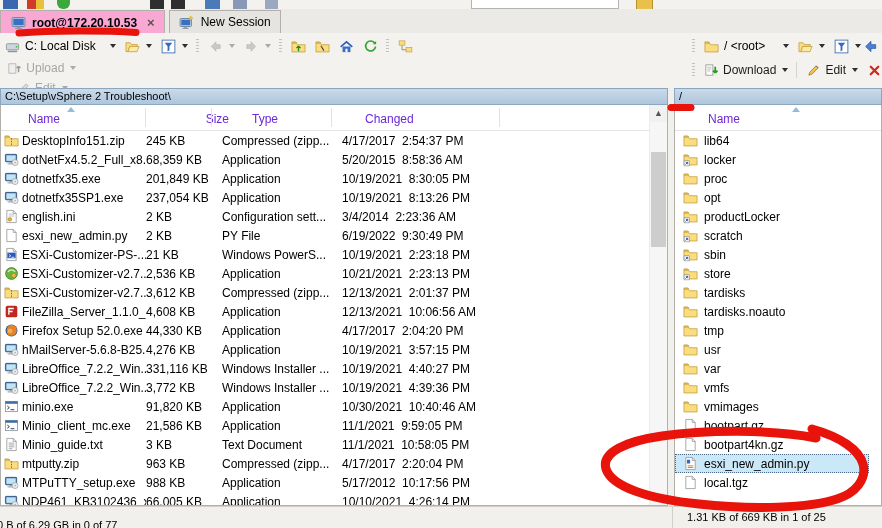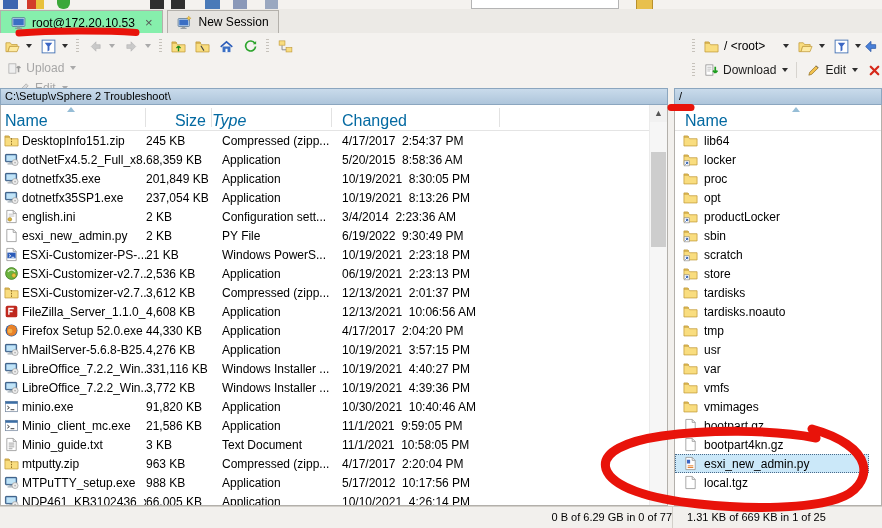--- a/index.html
+++ b/index.html
@@ -5,21 +5,21 @@
   html,body{margin:0;padding:0;background:#d8d8d8;}
   .screen{position:relative;width:882px;height:528px;overflow:hidden;background:#f2f0ed;
           font-family:"Liberation Sans","DejaVu Sans",sans-serif;font-size:12px;color:#000;}
   
   .top-strip{position:absolute;top:0;left:0;width:882px;height:9px;background:#f4f2ef;border-bottom:1px solid #e3e0db;}
   .frag{position:absolute;top:0;height:9px;}
   .addr-frag{position:absolute;top:0;left:471px;width:146px;height:8px;background:#fff;border:1px solid #b4b4b4;border-top:none;}
   
   .tab-bar{position:absolute;top:9px;left:0;width:882px;height:24px;background:#eceae6;border-bottom:1px solid #c8c5c0;display:flex;align-items:flex-end;}
   .tab{height:22px;display:flex;align-items:center;gap:6px;padding:0 9px;border:1px solid #b3b0ab;border-bottom:none;background:#e6e4e0;white-space:nowrap;}
-  .tab.active{background:#86efac;height:23px;margin-bottom:-1px;}
+  .tab.active{background:#f9a8d4;height:23px;margin-bottom:-1px;font-weight:bold;}
   .tab .close{color:#555;font-size:13px;margin-left:4px;cursor:default;}
   .tab + .tab{margin-left:4px;}
   
   .toolbars{position:absolute;top:33px;left:0;width:882px;height:55px;background:#f4f2ef;}
   .tb-row{position:absolute;left:0;height:24px;display:flex;align-items:center;}
   .tb-r1{top:1px;} .tb-r2{top:25px;flex-direction:column;}
   .tbtn{display:flex;align-items:center;gap:4px;padding:2px 4px;white-space:nowrap;}
   .tlabel{font-size:12px;color:#1c1c1c;}
   .disabled .tlabel{color:#a6a6a6;}
   .car{width:0;height:0;border-left:3.5px solid transparent;border-right:3.5px solid transparent;border-top:4px solid #2e2e2e;margin-left:2px;}
@@ -34,42 +34,42 @@
   .back-blue{position:absolute;left:858px;top:3px;}
   
   .pathbar{position:absolute;top:88px;height:17px;background:linear-gradient(#c9dbeb,#aec5db);border:1px solid #8ba6bf;box-sizing:border-box;font-size:11px;line-height:15px;padding-left:4px;white-space:pre;overflow:hidden;}
   .pathbar.pl{left:0;width:668px;}
   .pathbar.pr{left:674px;width:208px;}
   .panel{position:absolute;top:105px;height:401px;background:#fff;border:1px solid #b3b0ab;border-top:none;box-sizing:border-box;overflow:hidden;}
   .panel.left{left:0;width:668px;}
   .panel.right{left:674px;width:208px;}
   .splitter{position:absolute;top:88px;left:668px;width:6px;height:418px;background:#f2f0ed;}
   .colhdr{position:relative;height:25px;border-bottom:1px solid #e4e4e4;background:#fff;}
-  .colhdr .hcell{position:absolute;top:7px;font-size:16px;color:#0369a1;white-space:nowrap;}
+  .colhdr .hcell{position:absolute;top:7px;font-size:12px;color:#6d28d9;white-space:nowrap;margin-left:23px;}
   .vline{position:absolute;top:3px;height:19px;width:1px;background:#e2e2e2;}
   .sortasc{position:absolute;top:2px;width:0;height:0;border-left:4px solid transparent;border-right:4px solid transparent;border-bottom:5px solid #96bdd6;}
   .rows{position:absolute;top:25px;left:0;bottom:0;overflow:hidden;}
   .rows.lrows{right:8px;padding-top:1px;}
   .rows.rrows{right:12px;padding-top:1px;}
   .frow,.rrow{height:19px;display:flex;align-items:center;box-sizing:border-box;}
   .rrow.selected{background:#cbe8f9;outline:1px dotted #4a6a8a;outline-offset:-1px;}
   .c-icon{width:18px;padding-left:3px;box-sizing:content-box;flex:none;display:flex;align-items:center;}
   .c-name{width:124px;flex:none;overflow:hidden;white-space:nowrap;}
   .c-size{width:66px;flex:none;padding-right:6px;box-sizing:border-box;white-space:nowrap;}
   .c-type{width:120px;flex:none;padding-left:10px;box-sizing:border-box;overflow:hidden;white-space:nowrap;}
   .c-changed{padding-left:10px;white-space:pre;overflow:hidden;}
   .r-icon{width:16px;margin-left:8px;margin-right:5px;flex:none;display:flex;align-items:center;}
   .r-name{white-space:nowrap;}
   
   .vscroll{position:absolute;top:0;right:0;width:17px;bottom:0;background:#f6f6f6;border-left:1px solid #ebebeb;}
   .sb-up{position:absolute;top:0;left:0;width:17px;height:17px;background:#f1f1f1;color:#555;font-size:9px;line-height:17px;text-align:center;}
   .sb-thumb{position:absolute;top:47px;left:1px;width:15px;height:95px;background:#cdcdcd;}
   
   .status{position:absolute;top:506px;left:0;width:882px;height:22px;background:#f2f0ed;border-top:1px solid #d2cfc9;display:flex;font-size:11px;}
-  .st-left{width:672px;border-right:1px solid #d2cfc9;overflow:hidden;padding-top:4px;text-align:right;}
+  .st-left{width:672px;border-right:1px solid #d2cfc9;overflow:hidden;padding-top:12px;}
   .st-left span{display:inline-block;margin-left:-3px;white-space:pre;}
   .st-right{padding:4px 0 0 14px;white-space:pre;}
   
   .anno-layer{position:absolute;top:0;left:0;width:882px;height:528px;pointer-events:none;z-index:50;}
 </style>
 </head>
 <body>
 
 <div class="screen">
 
@@ -109,20 +109,31 @@
             <path d="M12.6 1l.7 1.7 1.7.7-1.7.7-.7 1.7-.7-1.7-1.7-.7 1.7-.7z" fill="#ffd24a" stroke="#b8860b" stroke-width="0.4"></path>
           </svg>
         </span>
       <span>New Session</span>
     </div>
   </div>
 
   <div class="toolbars">
 
     <div class="tb-row tb-r1">
+      <div class="combo">
+        <span class="icn">
+            <svg width="15" height="15" viewBox="0 0 16 16">
+              <rect x="1.5" y="5" width="13" height="6.5" rx="1" fill="#cfd6dd" stroke="#7d8791" stroke-width="0.8"></rect>
+              <circle cx="12.3" cy="8.2" r="1" fill="#3bd13b"></circle>
+              <rect x="3" y="12.5" width="10" height="1.6" fill="#8a939c"></rect>
+            </svg>
+          </span>
+        <span class="clabel">C: Local Disk</span>
+        <span class="car"></span>
+      </div>
       <div class="tbtn">
         <span class="icn">
             <svg width="15" height="15" viewBox="0 0 16 16">
               <path d="M1 4h4.6L7 5.9h6v2H5L3.2 13.5H1z" fill="#f9dd7f" stroke="#c29b3b" stroke-width="0.8"></path>
               <path d="M5 7.9h10l-2.2 5.6H3.2z" fill="#fdeaa2" stroke="#c29b3b" stroke-width="0.8"></path>
             </svg>
           </span>
         <span class="car"></span>
       </div>
       <div class="tbtn">
@@ -359,21 +370,21 @@
 
   <div class="pathbar pl">C:\Setup\vSphere 2 Troubleshoot\</div>
   <div class="pathbar pr">/</div>
   <div class="splitter"></div>
 
   <div class="panel left">
     <div class="colhdr">
       <div class="sortasc" style="left:66px;"></div>
       <span class="hcell" style="left:4px;">Name</span>
       <span class="hcell" style="left:145px;width:60px;text-align:right;">Size</span>
-      <span class="hcell" style="left:211px;font-style:italic;">Type</span>
+      <span class="hcell" style="left:228px;">Type</span>
       <span class="hcell" style="left:341px;">Changed</span>
       <div class="vline" style="left:144px;"></div>
       <div class="vline" style="left:210px;"></div>
       <div class="vline" style="left:330px;"></div>
       <div class="vline" style="left:498px;"></div>
     </div>
     <div class="rows lrows">
         <div class="frow">
           <span class="c-icon">
             <svg width="15" height="15" viewBox="0 0 16 16">
@@ -479,21 +490,21 @@
           <span class="c-icon">
             <svg width="15" height="15" viewBox="0 0 16 16">
               <circle cx="8" cy="8" r="6.3" fill="#6cb33e" stroke="#3c7a1e" stroke-width="0.8"></circle>
               <path d="M4.2 6.2c2-2.8 5.6-2.8 7.6 0" stroke="#dff0cc" stroke-width="1.2" fill="none"></path>
               <circle cx="10.5" cy="10" r="2.2" fill="#e8c13c" stroke="#9a7a20" stroke-width="0.5"></circle>
             </svg>
           </span>
           <span class="c-name">ESXi-Customizer-v2.7...</span>
           <span class="c-size">2,536 KB</span>
           <span class="c-type">Application</span>
-          <span class="c-changed">06/19/2021  2:23:13 PM</span>
+          <span class="c-changed">10/21/2021  2:23:13 PM</span>
         </div>
         <div class="frow">
           <span class="c-icon">
             <svg width="15" height="15" viewBox="0 0 16 16">
               <path d="M1 4.2h4.6l1.4 1.9H15v7.7H1z" fill="#f9dd7f" stroke="#c29b3b" stroke-width="0.8"></path>
               <path d="M1 4.2V3.1h4.1l1 1.1z" fill="#f4cf62" stroke="#c29b3b" stroke-width="0.8"></path>
               <path d="M8 5.5v8" stroke="#8a6a1f" stroke-width="1" stroke-dasharray="1.6 1.2"></path>
             </svg>
           </span>
           <span class="c-name">ESXi-Customizer-v2.7...</span>
@@ -722,32 +733,32 @@
         </div>
         <div class="rrow">
           <span class="r-icon">
             <svg width="15" height="15" viewBox="0 0 16 16">
               <path d="M1 4.2h4.6l1.4 1.9H15v7.7H1z" fill="#f9dd7f" stroke="#c29b3b" stroke-width="0.8"></path>
               <path d="M1 4.2V3.1h4.1l1 1.1z" fill="#f4cf62" stroke="#c29b3b" stroke-width="0.8"></path>
               <rect x="1.2" y="9.4" width="5.4" height="5.4" fill="#fff" stroke="#7a7a7a" stroke-width="0.6"></rect>
               <path d="M2.6 13.4l2.4-2.4 M5 11v2 M5 11h-2" stroke="#2456b0" stroke-width="1" fill="none"></path>
             </svg>
           </span>
-          <span class="r-name">sbin</span>
+          <span class="r-name">scratch</span>
         </div>
         <div class="rrow">
           <span class="r-icon">
             <svg width="15" height="15" viewBox="0 0 16 16">
               <path d="M1 4.2h4.6l1.4 1.9H15v7.7H1z" fill="#f9dd7f" stroke="#c29b3b" stroke-width="0.8"></path>
               <path d="M1 4.2V3.1h4.1l1 1.1z" fill="#f4cf62" stroke="#c29b3b" stroke-width="0.8"></path>
               <rect x="1.2" y="9.4" width="5.4" height="5.4" fill="#fff" stroke="#7a7a7a" stroke-width="0.6"></rect>
               <path d="M2.6 13.4l2.4-2.4 M5 11v2 M5 11h-2" stroke="#2456b0" stroke-width="1" fill="none"></path>
             </svg>
           </span>
-          <span class="r-name">scratch</span>
+          <span class="r-name">sbin</span>
         </div>
         <div class="rrow">
           <span class="r-icon">
             <svg width="15" height="15" viewBox="0 0 16 16">
               <path d="M1 4.2h4.6l1.4 1.9H15v7.7H1z" fill="#f9dd7f" stroke="#c29b3b" stroke-width="0.8"></path>
               <path d="M1 4.2V3.1h4.1l1 1.1z" fill="#f4cf62" stroke="#c29b3b" stroke-width="0.8"></path>
               <rect x="1.2" y="9.4" width="5.4" height="5.4" fill="#fff" stroke="#7a7a7a" stroke-width="0.6"></rect>
               <path d="M2.6 13.4l2.4-2.4 M5 11v2 M5 11h-2" stroke="#2456b0" stroke-width="1" fill="none"></path>
             </svg>
           </span>

